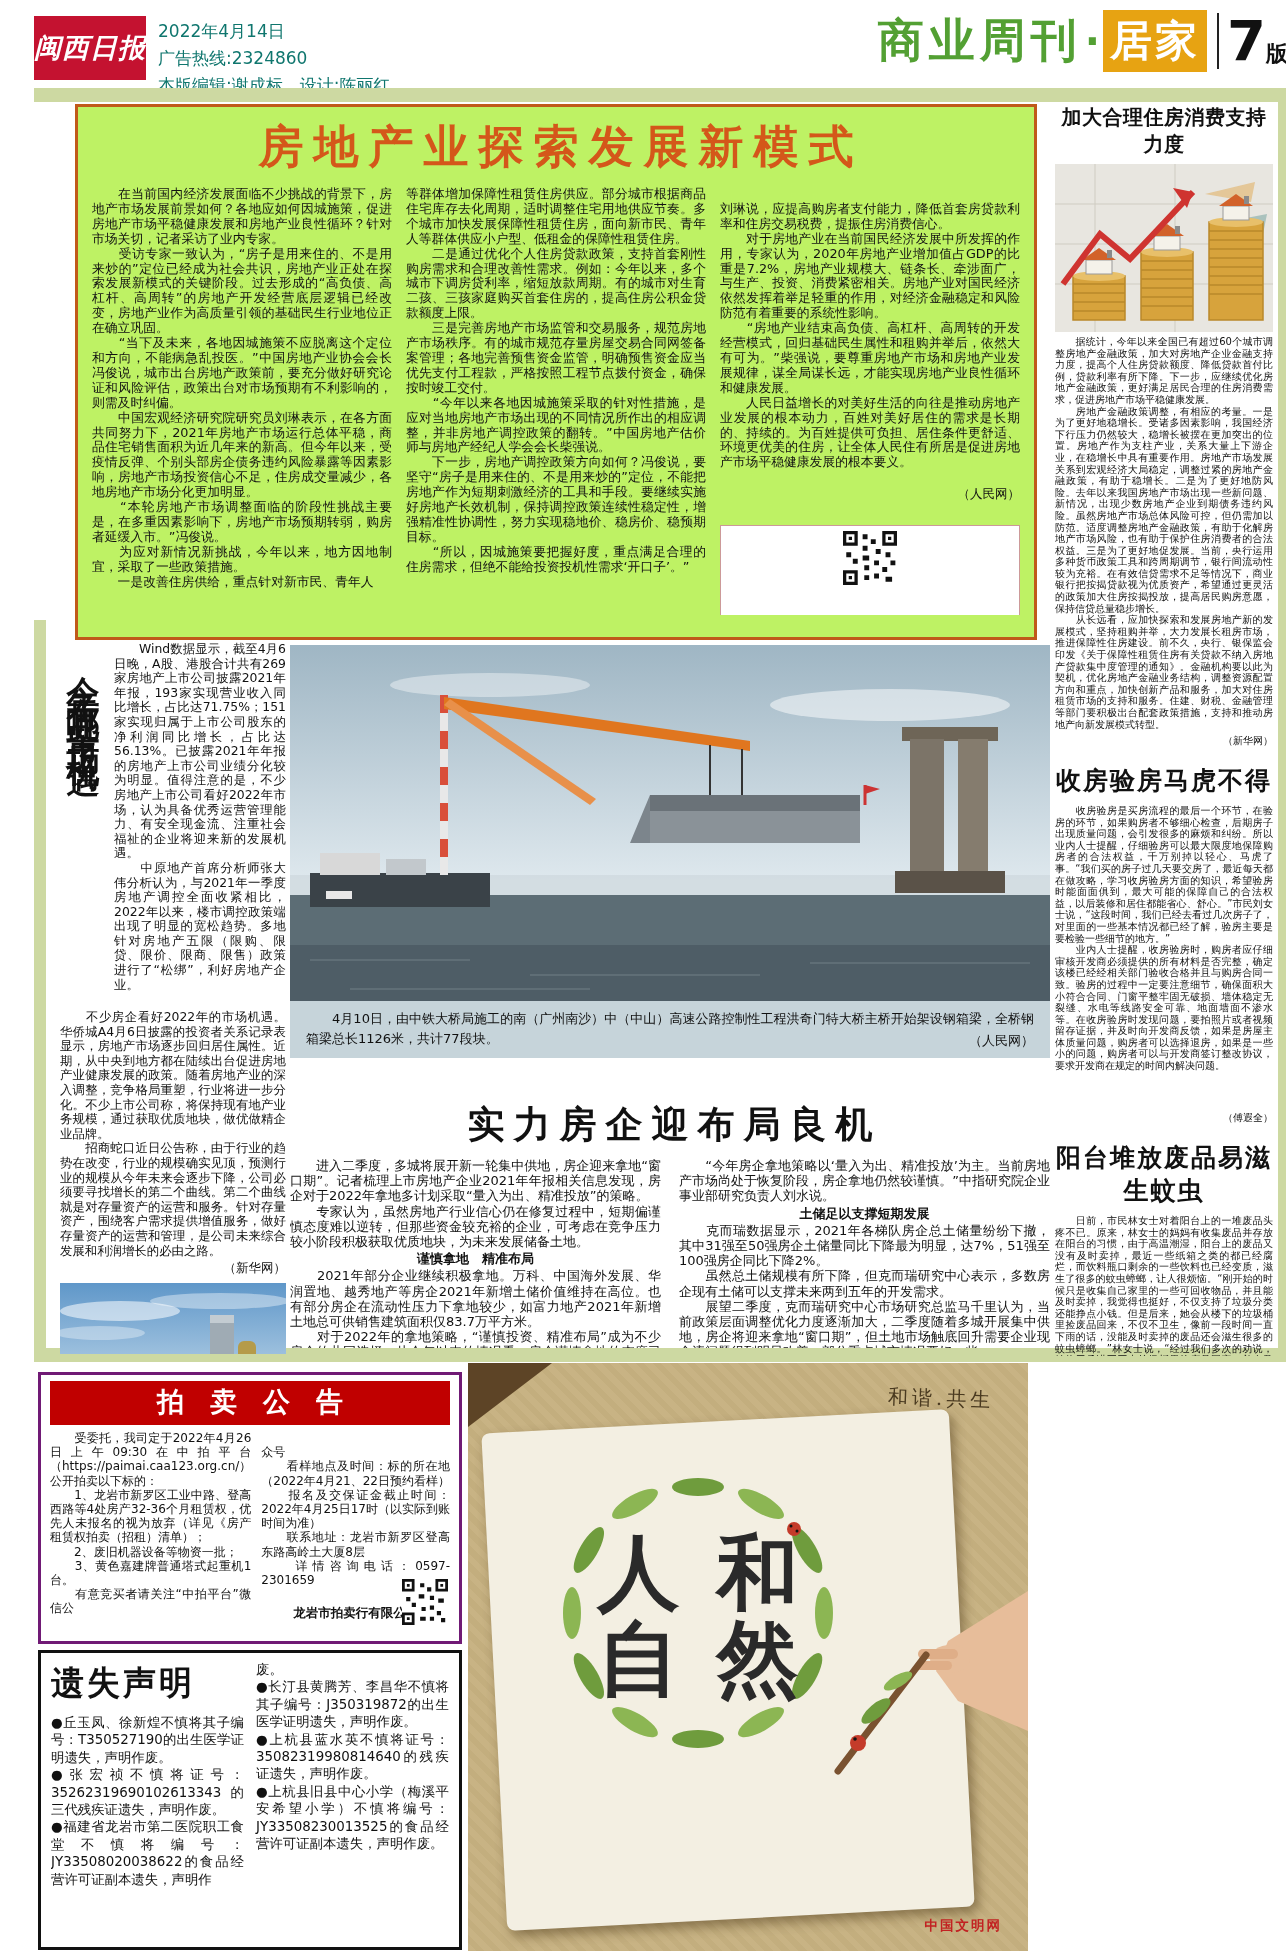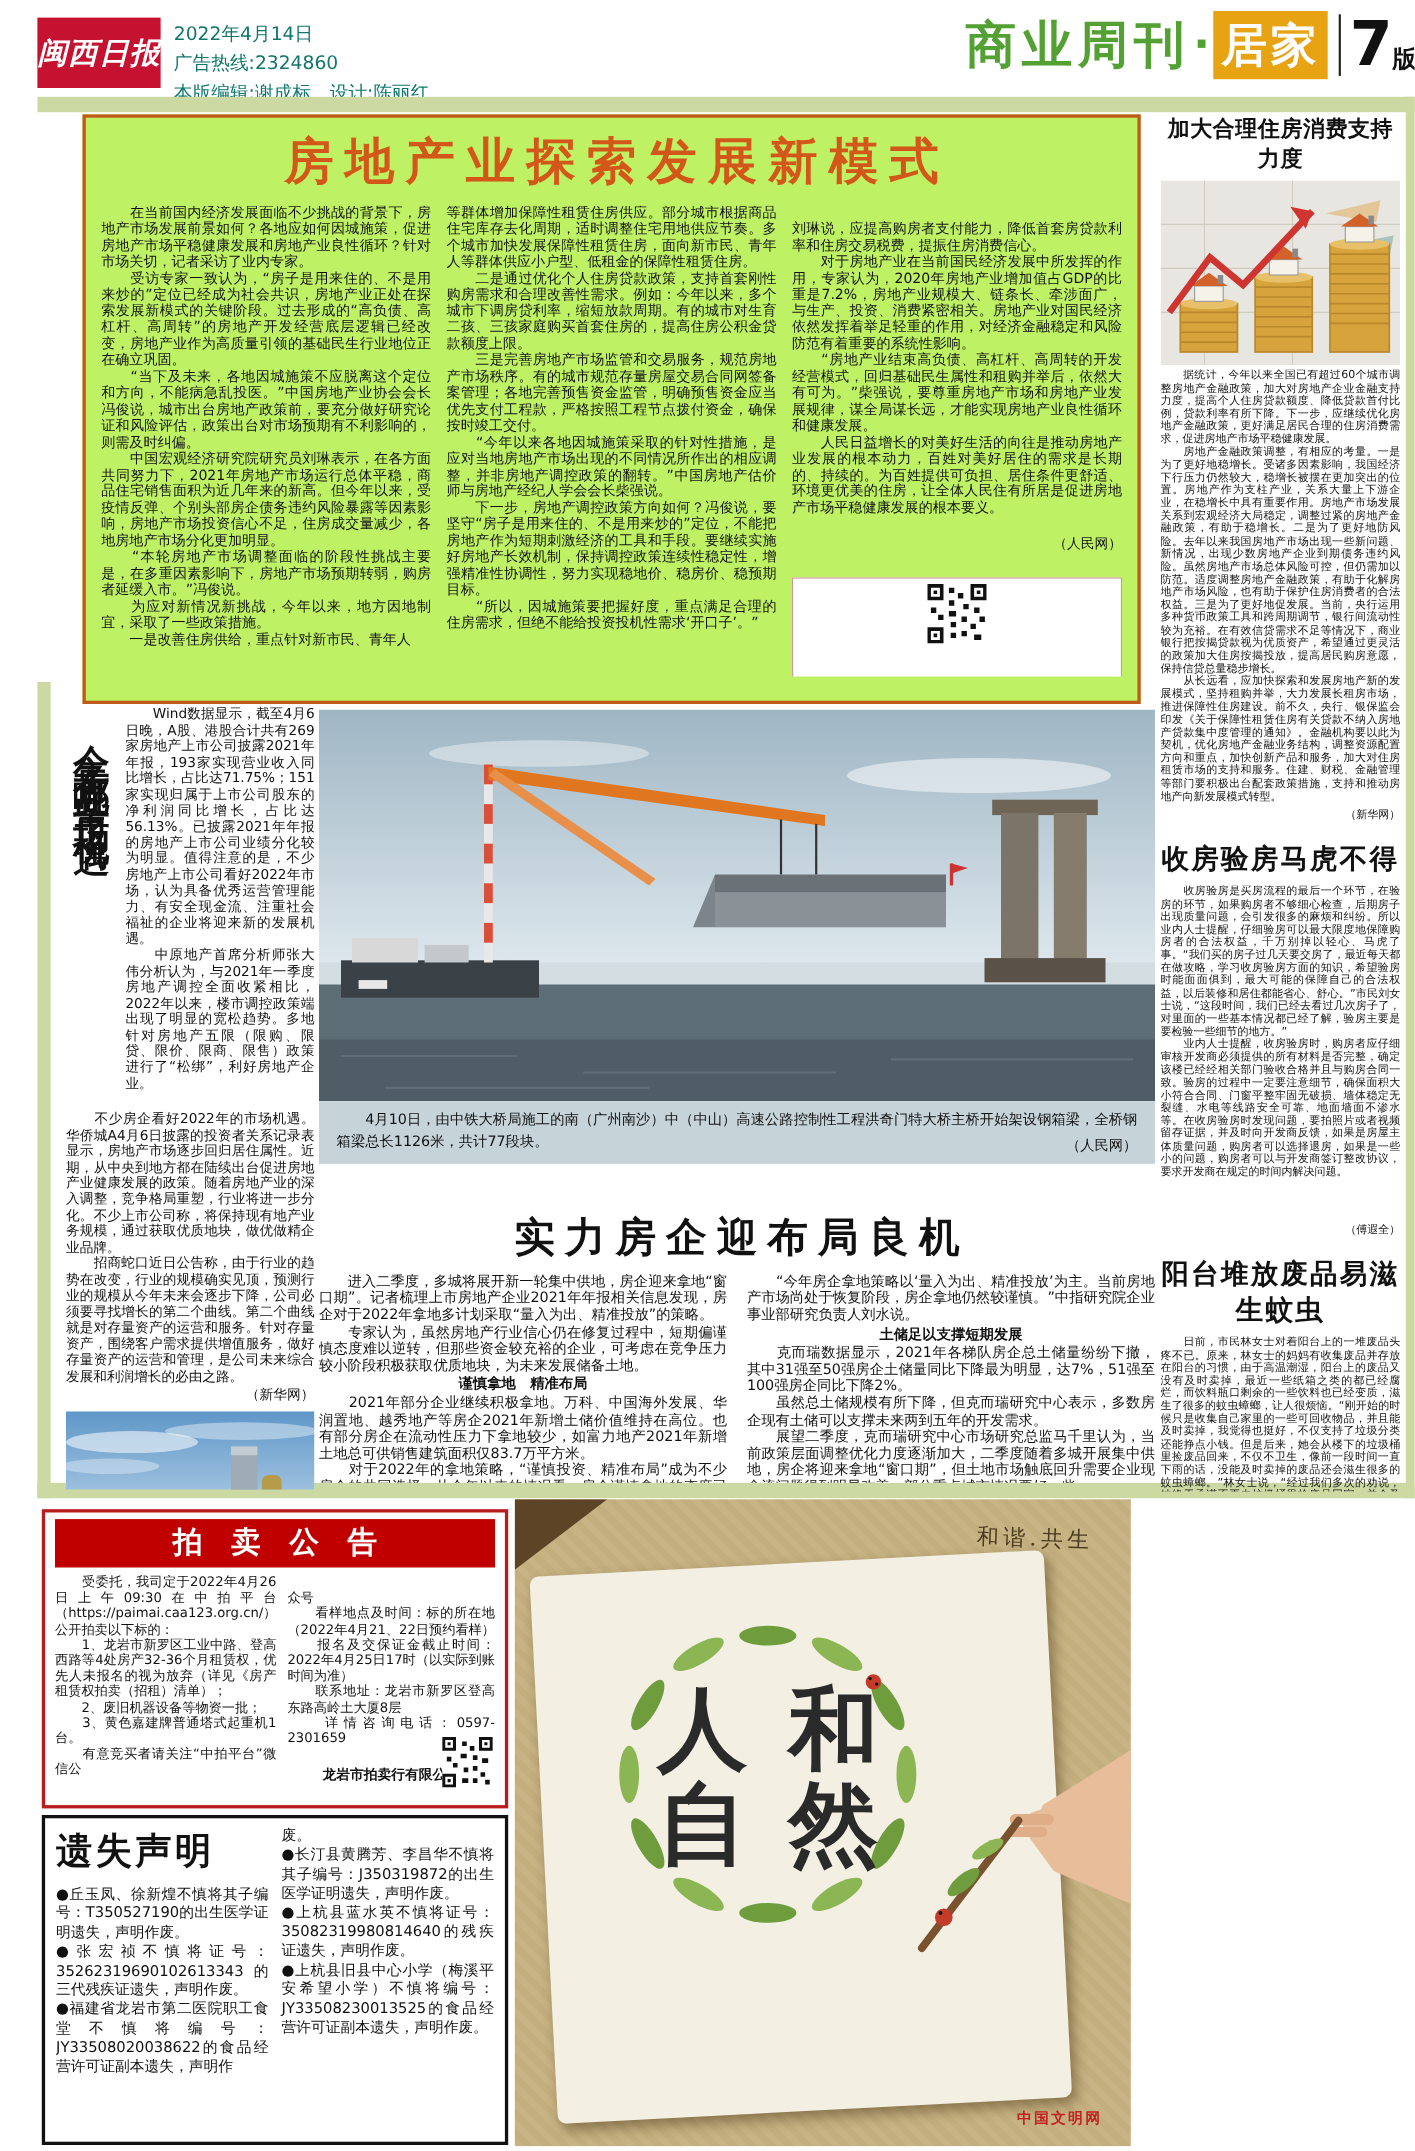--- a/index.html
+++ b/index.html
@@ -66,21 +66,21 @@
   .right-col{position:absolute;left:1035px;top:104px;width:218px;height:1252px;overflow:hidden;}
   .r-title1{font-size:20px;font-weight:bold;text-align:center;letter-spacing:0.5px;}
   .houses-photo{width:218px;height:168px;margin:6px 0 4px;display:block;}
   .r-body{font-size:10px;line-height:11.6px;text-align:justify;white-space:pre-line;}
   .r-byline{text-align:right;font-size:10px;margin:2px 0 0;}
   .r-title2{font-size:25px;font-weight:bold;text-align:center;margin:16px 0 8px;letter-spacing:2px;}
   .h-a1{height:396px;overflow:hidden;}
   .h-a2{height:304px;overflow:hidden;}
   .h-a3{height:236px;overflow:hidden;}
   
-  .auction{position:absolute;left:18px;top:1372px;width:424px;height:272px;border:3px solid #b91c1c;
+  .auction{position:absolute;left:18px;top:1372px;width:424px;height:272px;border:3px solid #701a75;
            box-sizing:border-box;padding:6px 9px;background:#fff;}
   .auc-banner{background:#c00000;color:#fff;font-size:27px;font-weight:bold;text-align:center;
               letter-spacing:26px;text-indent:26px;padding:3px 0 5px;}
   .auc-cols{display:flex;gap:10px;margin-top:6px;height:206px;overflow:hidden;position:relative;}
   .auc-col{flex:1;font-size:12px;line-height:14.2px;text-align:justify;white-space:pre-line;}
   .auc-sign{text-align:center;font-weight:bold;font-size:12.5px;line-height:1.35;margin-top:4px;}
   .auc-qr{position:absolute;right:2px;top:148px;width:46px;height:46px;}
   
   .loss{position:absolute;left:18px;top:1650px;width:424px;height:300px;border:3px solid #111;
         box-sizing:border-box;padding:8px 10px;background:#fff;}

